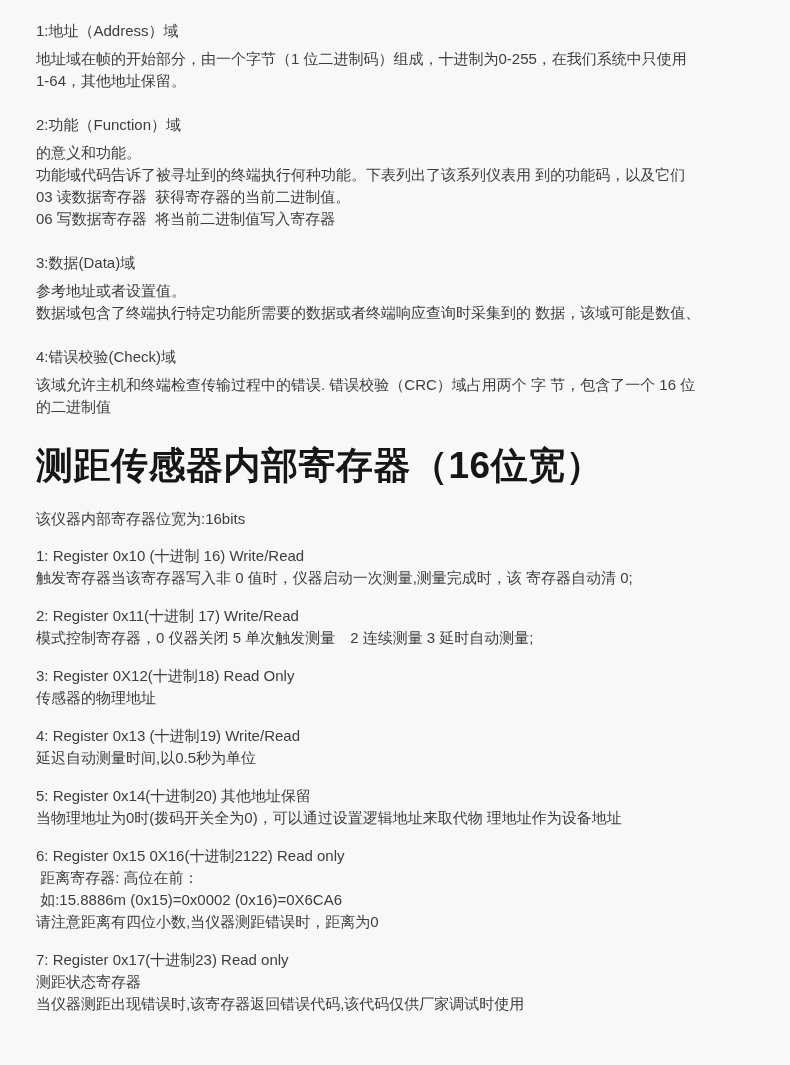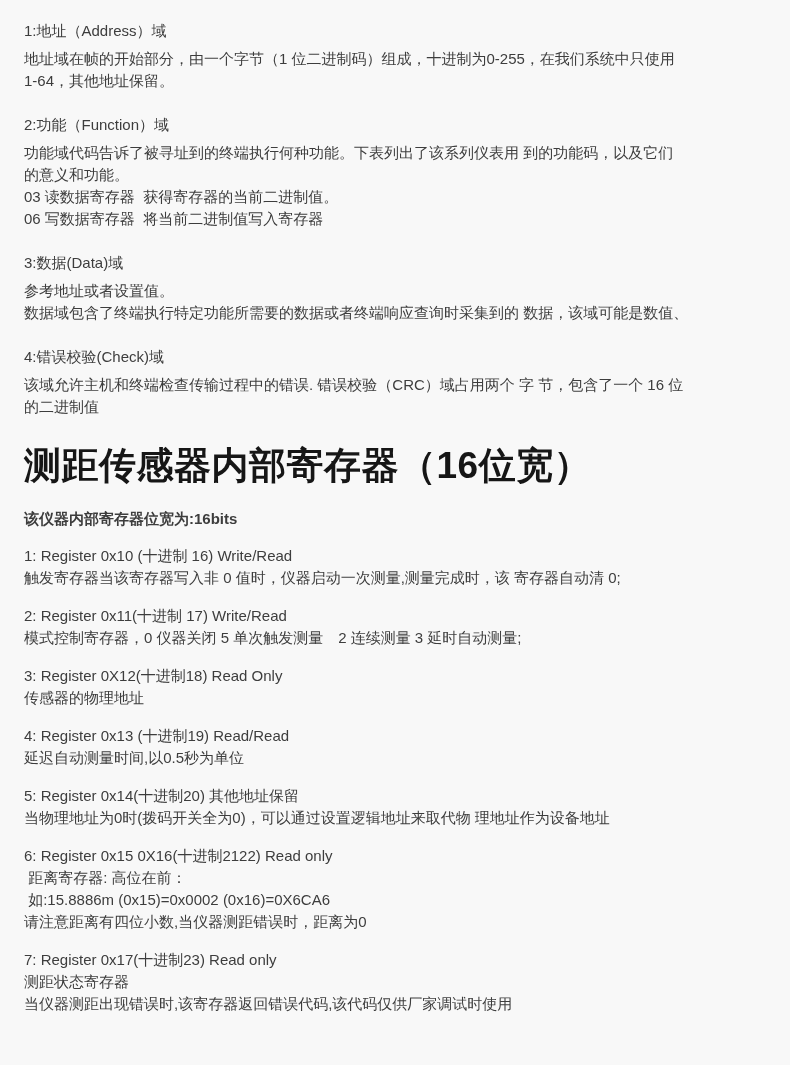--- a/index.html
+++ b/index.html
@@ -6,21 +6,21 @@
     margin: 0;
     padding: 0;
     background: #f8f8f8;
   }
   .page {
     position: relative;
     width: 790px;
     height: 1065px;
     box-sizing: border-box;
     background: #f8f8f8;
-    padding: 20px 30px 0 24px;
+    padding: 20px 30px 0 36px;
     overflow: hidden;
     font-family: "Liberation Sans", "DejaVu Sans", sans-serif;
     font-size: 15px;
     line-height: 22px;
     color: #3d3d3d;
   }
   .line {
     white-space: pre-wrap;
   }
   .sec {
@@ -33,41 +33,40 @@
     font-size: 37px;
     line-height: 36px;
     font-weight: bold;
     color: #161616;
     letter-spacing: 0.5px;
     margin: 30px 0 0 0;
     white-space: pre-wrap;
   }
   .intro {
     margin: 24px 0 15px 0;
-    font-weight: bold;
   }
   .reg {
     margin: 0 0 16px 0;
   }
 </style>
 </head>
 <body>
 
 <div class="page">
 
   <div class="sec">
     <div class="line sec-title">1:地址（Address）域</div>
     <div class="line">地址域在帧的开始部分，由一个字节（1 位二进制码）组成，十进制为0-255，在我们系统中只使用</div>
     <div class="line">1-64，其他地址保留。</div>
   </div>
 
   <div class="sec">
     <div class="line sec-title">2:功能（Function）域</div>
+    <div class="line">的意义和功能。</div>
     <div class="line">功能域代码告诉了被寻址到的终端执行何种功能。下表列出了该系列仪表用 到的功能码，以及它们</div>
-    <div class="line">的意义和功能。</div>
     <div class="line">03 读数据寄存器  获得寄存器的当前二进制值。</div>
     <div class="line">06 写数据寄存器  将当前二进制值写入寄存器</div>
   </div>
 
   <div class="sec">
     <div class="line sec-title">3:数据(Data)域</div>
     <div class="line">参考地址或者设置值。</div>
     <div class="line">数据域包含了终端执行特定功能所需要的数据或者终端响应查询时采集到的 数据，该域可能是数值、</div>
   </div>
 
@@ -90,21 +89,21 @@
     <div class="line">2: Register 0x11(十进制 17) Write/Read</div>
     <div class="line">模式控制寄存器，0 仪器关闭 5 单次触发测量　2 连续测量 3 延时自动测量;</div>
   </div>
 
   <div class="reg">
     <div class="line">3: Register 0X12(十进制18) Read Only</div>
     <div class="line">传感器的物理地址</div>
   </div>
 
   <div class="reg">
-    <div class="line">4: Register 0x13 (十进制19) Read/Read</div>
+    <div class="line">4: Register 0x13 (十进制19) Write/Read</div>
     <div class="line">延迟自动测量时间,以0.5秒为单位</div>
   </div>
 
   <div class="reg">
     <div class="line">5: Register 0x14(十进制20) 其他地址保留</div>
     <div class="line">当物理地址为0时(拨码开关全为0)，可以通过设置逻辑地址来取代物 理地址作为设备地址</div>
   </div>
 
   <div class="reg">
     <div class="line">6: Register 0x15 0X16(十进制2122) Read only</div>

